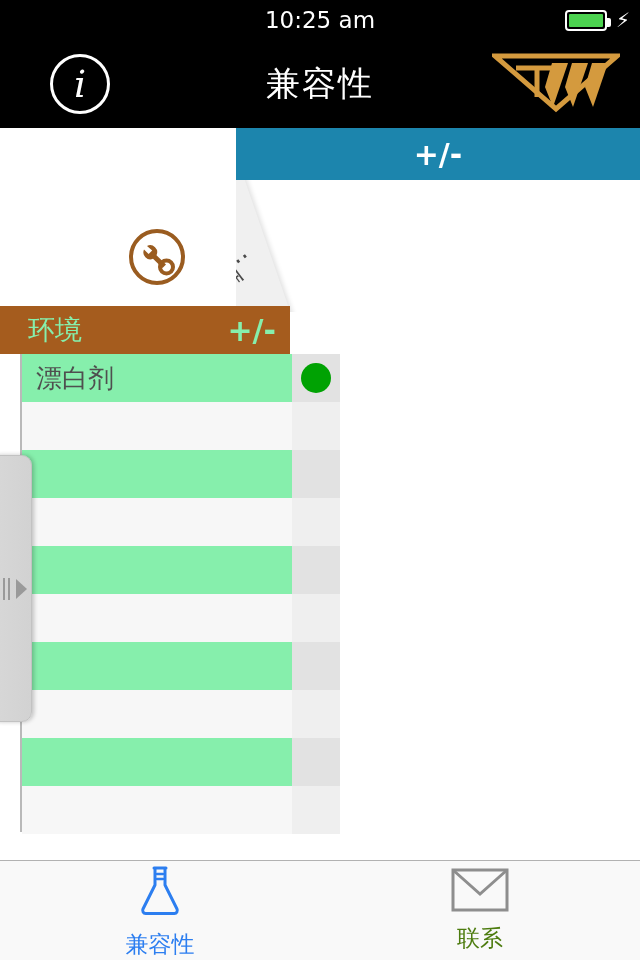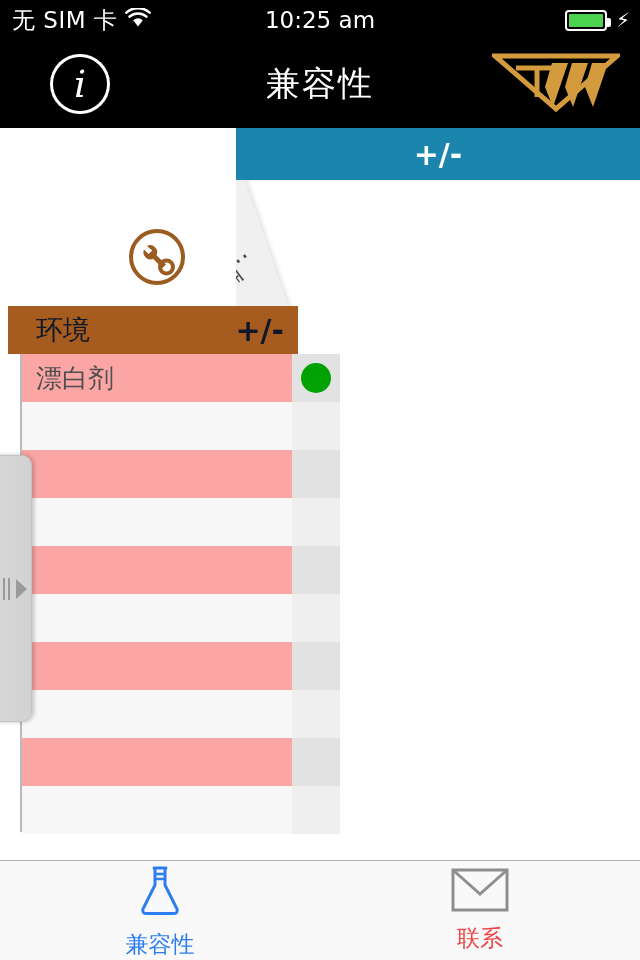--- a/index.html
+++ b/index.html
@@ -91,42 +91,42 @@
     position:absolute; left:0; top:88px; width:72px;
     text-align:center; font-size:25px; color:#4a4a4a;
     writing-mode:vertical-rl; height:110px;
     display:flex; align-items:flex-start; justify-content:center;
     transform:rotate(72deg); transform-origin:50% 50%;
     white-space:nowrap;
   }
 
   
   .env-bar {
-    position:absolute; left:8px; top:306px; width:290px; height:48px;
-    background:#a55c1e; color:#0f172a;
+    position:absolute; left:0; top:306px; width:290px; height:48px;
+    background:#a55c1e; color:#86efac;
   }
   .env-bar .eb-label {
     position:absolute; left:28px; top:0; height:48px;
     display:flex; align-items:center; font-size:27px;
   }
   .env-bar .eb-pm {
     position:absolute; right:14px; top:0; height:48px;
     display:flex; align-items:center; font-size:30px; font-weight:bold;
   }
 
   
   .wrench-icon { position:absolute; left:127px; top:227px; }
 
   
   .table {
     position:absolute; left:20px; top:354px; width:318px; height:478px;
     border-left:2px solid #b9b9b9;
   }
   .row { position:absolute; left:0; width:318px; height:48px; }
-  .row.odd  { background:#fca5a5; }
+  .row.odd  { background:#86efac; }
   .row.even { background:#f7f7f7; }
   .row .name {
     position:absolute; left:14px; top:0; height:48px;
     display:flex; align-items:center; font-size:26px; color:#4f4f4f;
   }
   .row .cell {
     position:absolute; right:0; top:0; width:48px; height:48px;
     display:flex; align-items:center; justify-content:center;
   }
   .row.odd  .cell { background:#e2e2e2; }
@@ -155,38 +155,28 @@
     position:absolute; left:0; bottom:0; width:640px; height:100px;
     background:#f9f9f9; border-top:1px solid #b2b2b2;
     display:flex;
   }
   .tab {
     flex:1; display:flex; flex-direction:column;
     align-items:center; justify-content:center; gap:6px;
   }
   .tab .tab-label { font-size:23px; }
   .tab.active .tab-label { color:#2c7ef0; }
-  .tab.inactive .tab-label { color:#ef4444; }
+  .tab.inactive .tab-label { color:#4d7c0f; }
 </style>
 </head>
 <body>
 
 <div id="app">
 
   <div class="statusbar">
-    <div class="sb-left">
-      <span>无 SIM 卡</span>
-      <span class="wifi">
-        <svg width="26" height="20" viewBox="0 0 26 20">
-          <path d="M13 18.5 L8.2 12.2 A7.6 7.6 0 0 1 17.8 12.2 Z" fill="#fff"></path>
-          <path d="M4.6 8.6 A13 13 0 0 1 21.4 8.6" stroke="#fff" stroke-width="2.6" fill="none" stroke-linecap="round"></path>
-          <path d="M1.4 4.6 A17.5 17.5 0 0 1 24.6 4.6" stroke="#fff" stroke-width="2.6" fill="none" stroke-linecap="round"></path>
-        </svg>
-      </span>
-    </div>
 
     <div class="sb-time">10:25 am</div>
 
     <div class="sb-right">
       <span class="battery">
           <i></i>
         </span>
       <span class="bolt">⚡</span>
     </div>
   </div>

